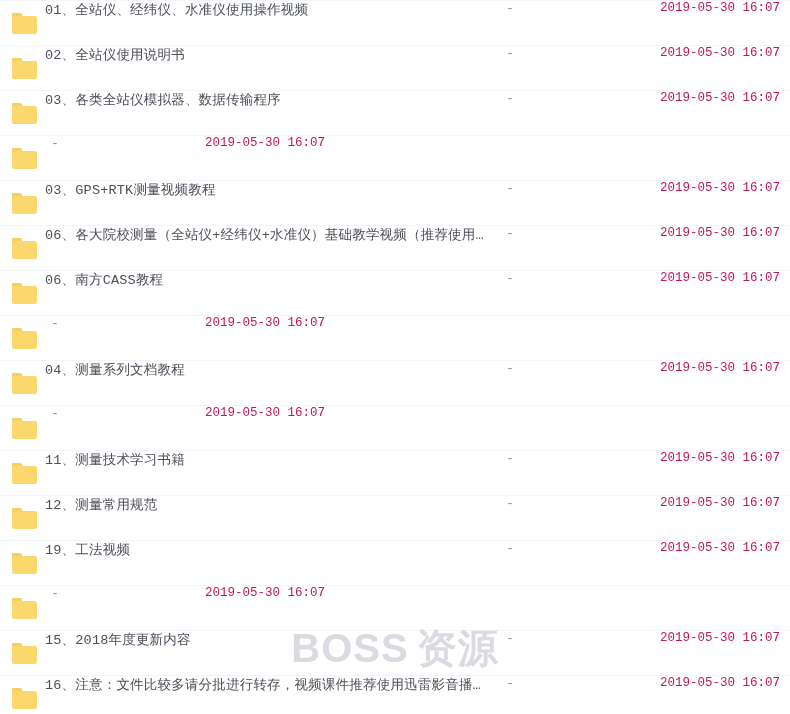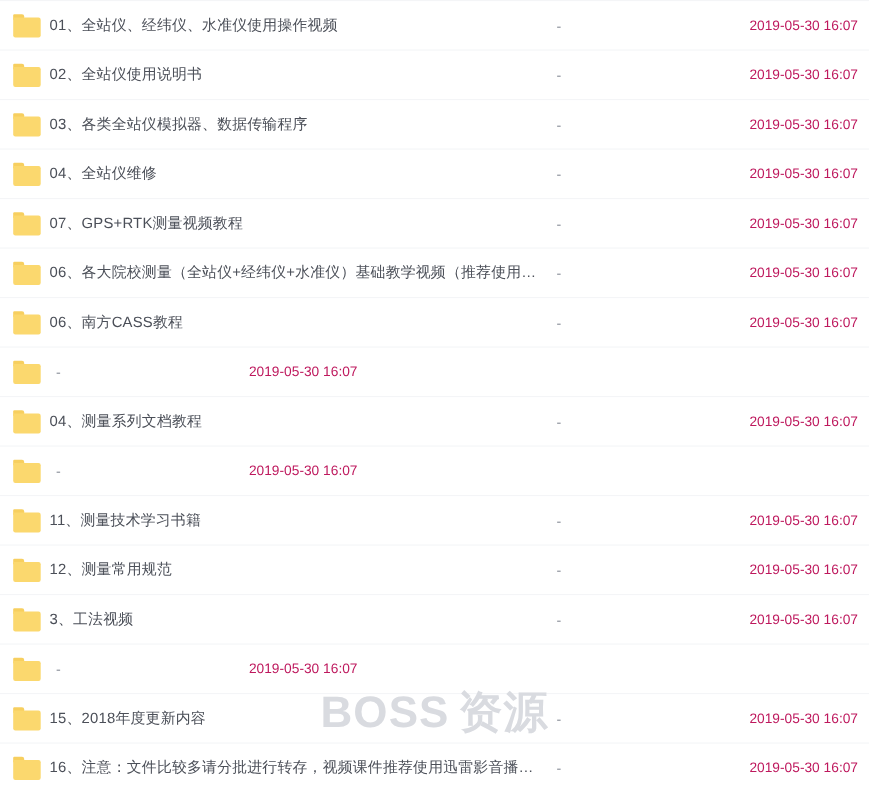--- a/index.html
+++ b/index.html
@@ -42,22 +42,22 @@
   .watermark .wm-latin { font-family: "Liberation Sans", sans-serif; }
   .watermark .wm-cjk { font-family: "DejaVu Sans", sans-serif; margin-left: 8px; }
 
   
   .row {
     position: relative;
     height: 45px;
     box-sizing: border-box;
     border-top: 1px solid #f4f5f7;
     display: flex;
-    align-items: center;
     background: transparent;
+    font-family: Liberation Mono, monospace;
   }
   .row:first-child { border-top: 1px solid #f4f5f7; }
 
   .cell-icon {
     width: 45px;
     min-width: 45px;
     height: 45px;
     display: flex;
     align-items: center;
     justify-content: center;
@@ -166,32 +166,31 @@
         <div class="cell-size">-</div>
         <div class="cell-date">2019-05-30 16:07</div>
       </div>
       <div class="row">
         <div class="cell-icon">
           <span class="folder-icon">
             <span class="tab"></span>
             <span class="body"></span>
           </span>
         </div>
-        <div class="cell-name">04、全站仪维修</div>
-        <div class="cell-size">-</div>
-        <div class="cell-date">2019-05-30 16:07</div>
-      </div>
-      <div class="row">
-        <div class="cell-icon">
-          <span class="folder-icon">
-            <span class="tab"></span>
-            <span class="body"></span>
-          </span>
-        </div>
-        <div class="cell-name">07、GPS+RTK测量视频教程</div>
+        <div class="cell-size">-</div>
+        <div class="cell-date">2019-05-30 16:07</div>
+      </div>
+      <div class="row">
+        <div class="cell-icon">
+          <span class="folder-icon">
+            <span class="tab"></span>
+            <span class="body"></span>
+          </span>
+        </div>
+        <div class="cell-name">03、GPS+RTK测量视频教程</div>
         <div class="cell-size">-</div>
         <div class="cell-date">2019-05-30 16:07</div>
       </div>
       <div class="row">
         <div class="cell-icon">
           <span class="folder-icon">
             <span class="tab"></span>
             <span class="body"></span>
           </span>
         </div>
@@ -263,21 +262,21 @@
         <div class="cell-size">-</div>
         <div class="cell-date">2019-05-30 16:07</div>
       </div>
       <div class="row">
         <div class="cell-icon">
           <span class="folder-icon">
             <span class="tab"></span>
             <span class="body"></span>
           </span>
         </div>
-        <div class="cell-name">3、工法视频</div>
+        <div class="cell-name">19、工法视频</div>
         <div class="cell-size">-</div>
         <div class="cell-date">2019-05-30 16:07</div>
       </div>
       <div class="row">
         <div class="cell-icon">
           <span class="folder-icon">
             <span class="tab"></span>
             <span class="body"></span>
           </span>
         </div>

